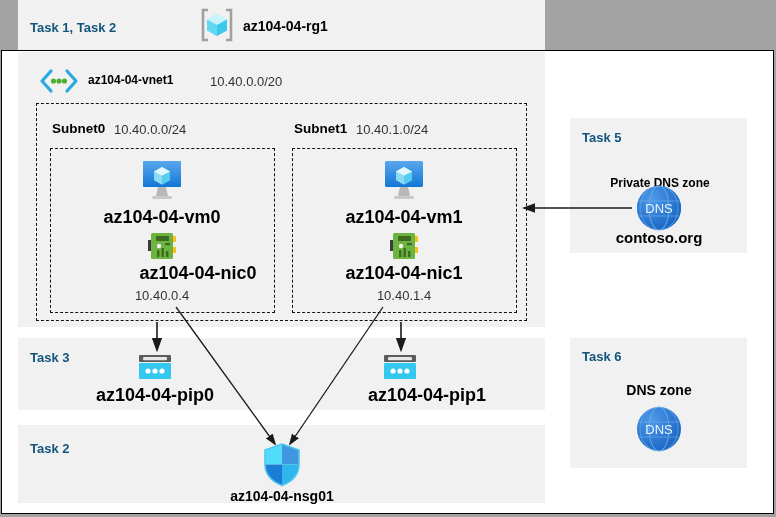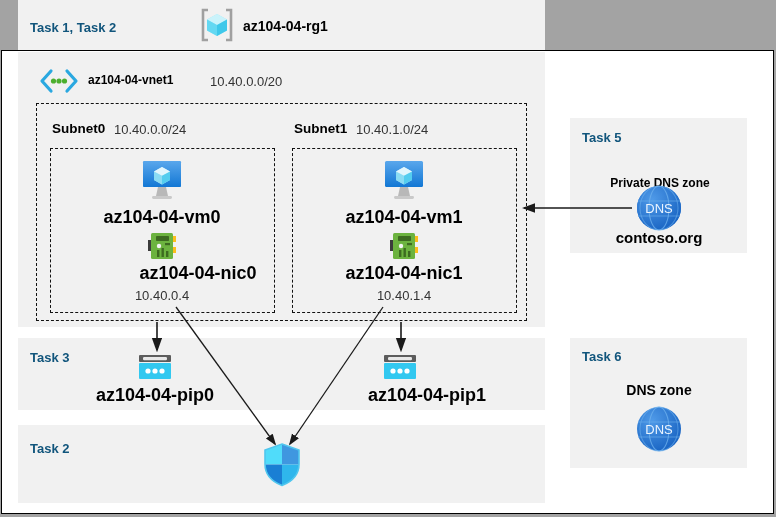--- a/index.html
+++ b/index.html
@@ -257,20 +257,21 @@
       </clipPath>
       <g clip-path="url(#shieldclip)">
         <rect x="0" y="0" width="20" height="21.5" fill="#50dcfa"></rect>
         <rect x="20" y="0" width="20" height="21.5" fill="#3f97e0"></rect>
         <rect x="0" y="21.5" width="20" height="23" fill="#1a7fd4"></rect>
         <rect x="20" y="21.5" width="20" height="23" fill="#2fb6ec"></rect>
       </g>
       <path d="M20 1 L37 7 L37 21 C37 32 29 39 20 42.5 C11 39 3 32 3 21 L3 7 Z" fill="none" stroke="#4fc6ee" stroke-width="1.6"></path>
     </svg>
   </div>
+  <div class="bold-label center-txt" style="left:282px; top:488px; font-size:14px;">az104-04-nsg01</div>
 
   <div class="gray-panel" id="task5-panel"></div>
   <div class="task-label" style="left:582px; top:130px;">Task 5</div>
   <div class="bold-label center-txt" style="left:660px; top:176px; font-size:12px;">Private DNS zone</div>
 
   <div class="icon dns-icon" style="left:633px; top:183px;">
     <svg width="52" height="50" viewBox="0 0 52 50">
       <circle cx="26" cy="25" r="22" fill="#1f6fd0"></circle>
       <circle cx="26" cy="25" r="22" fill="url(#dnsg5)"></circle>
       <defs>

